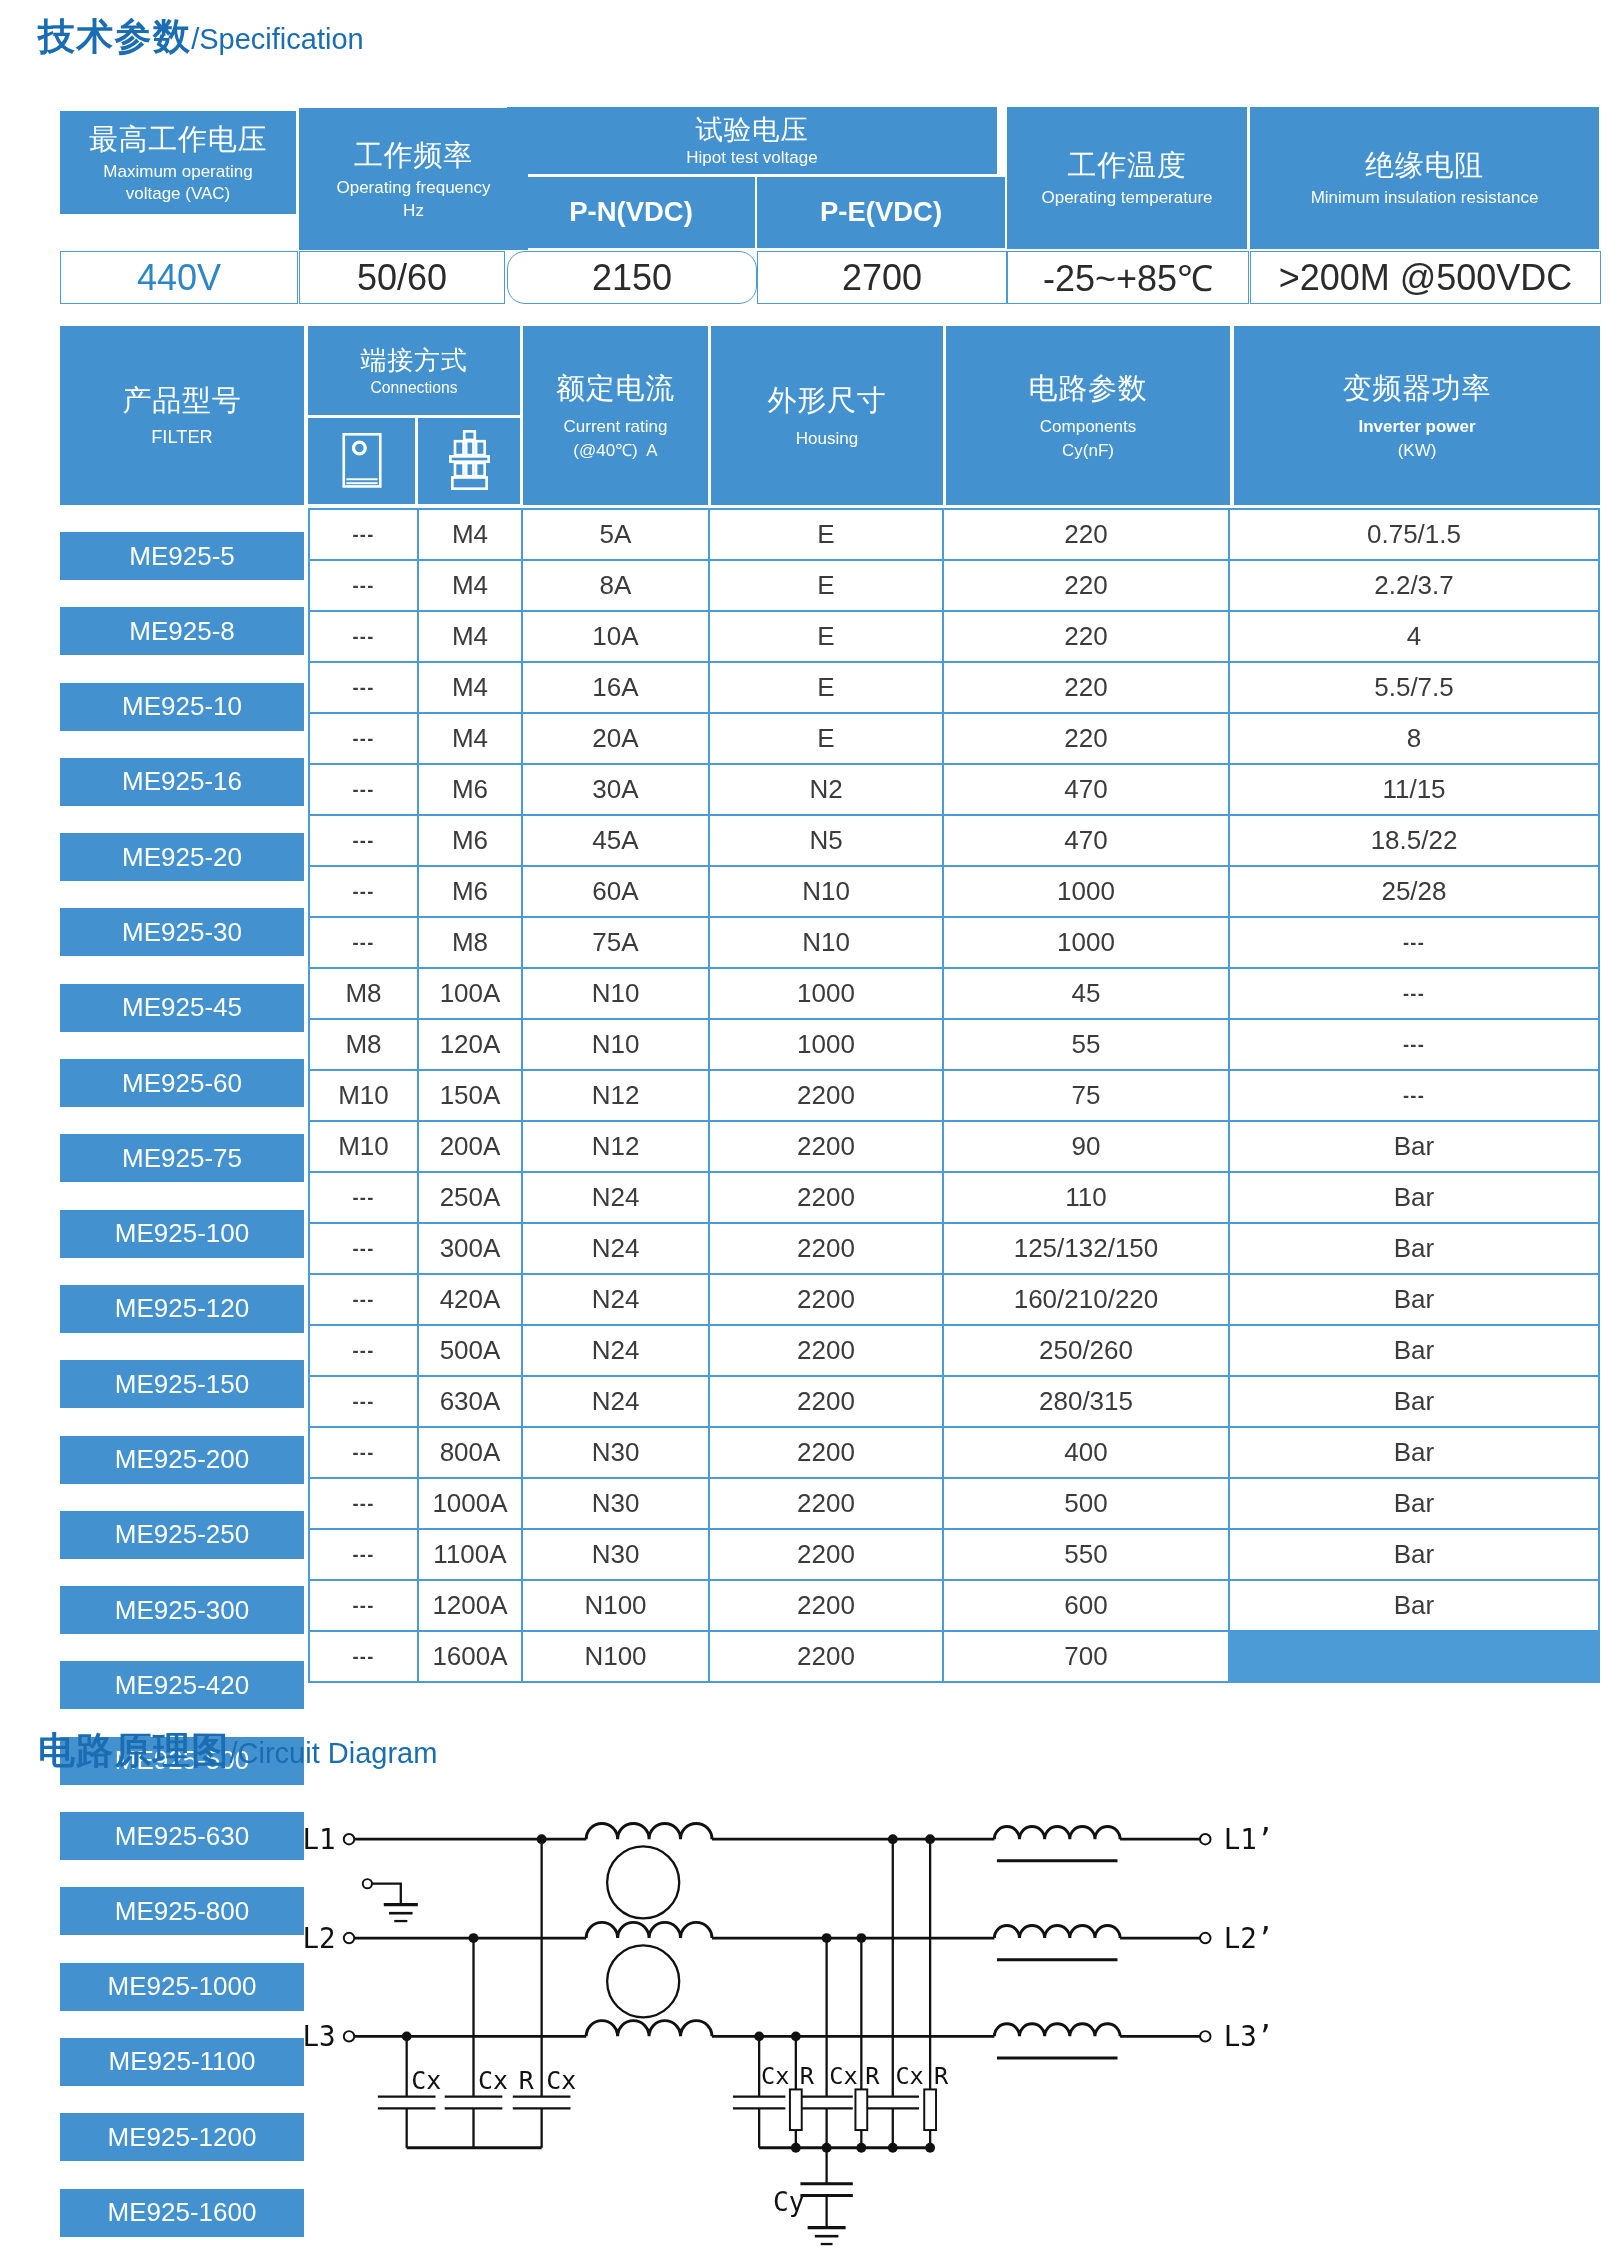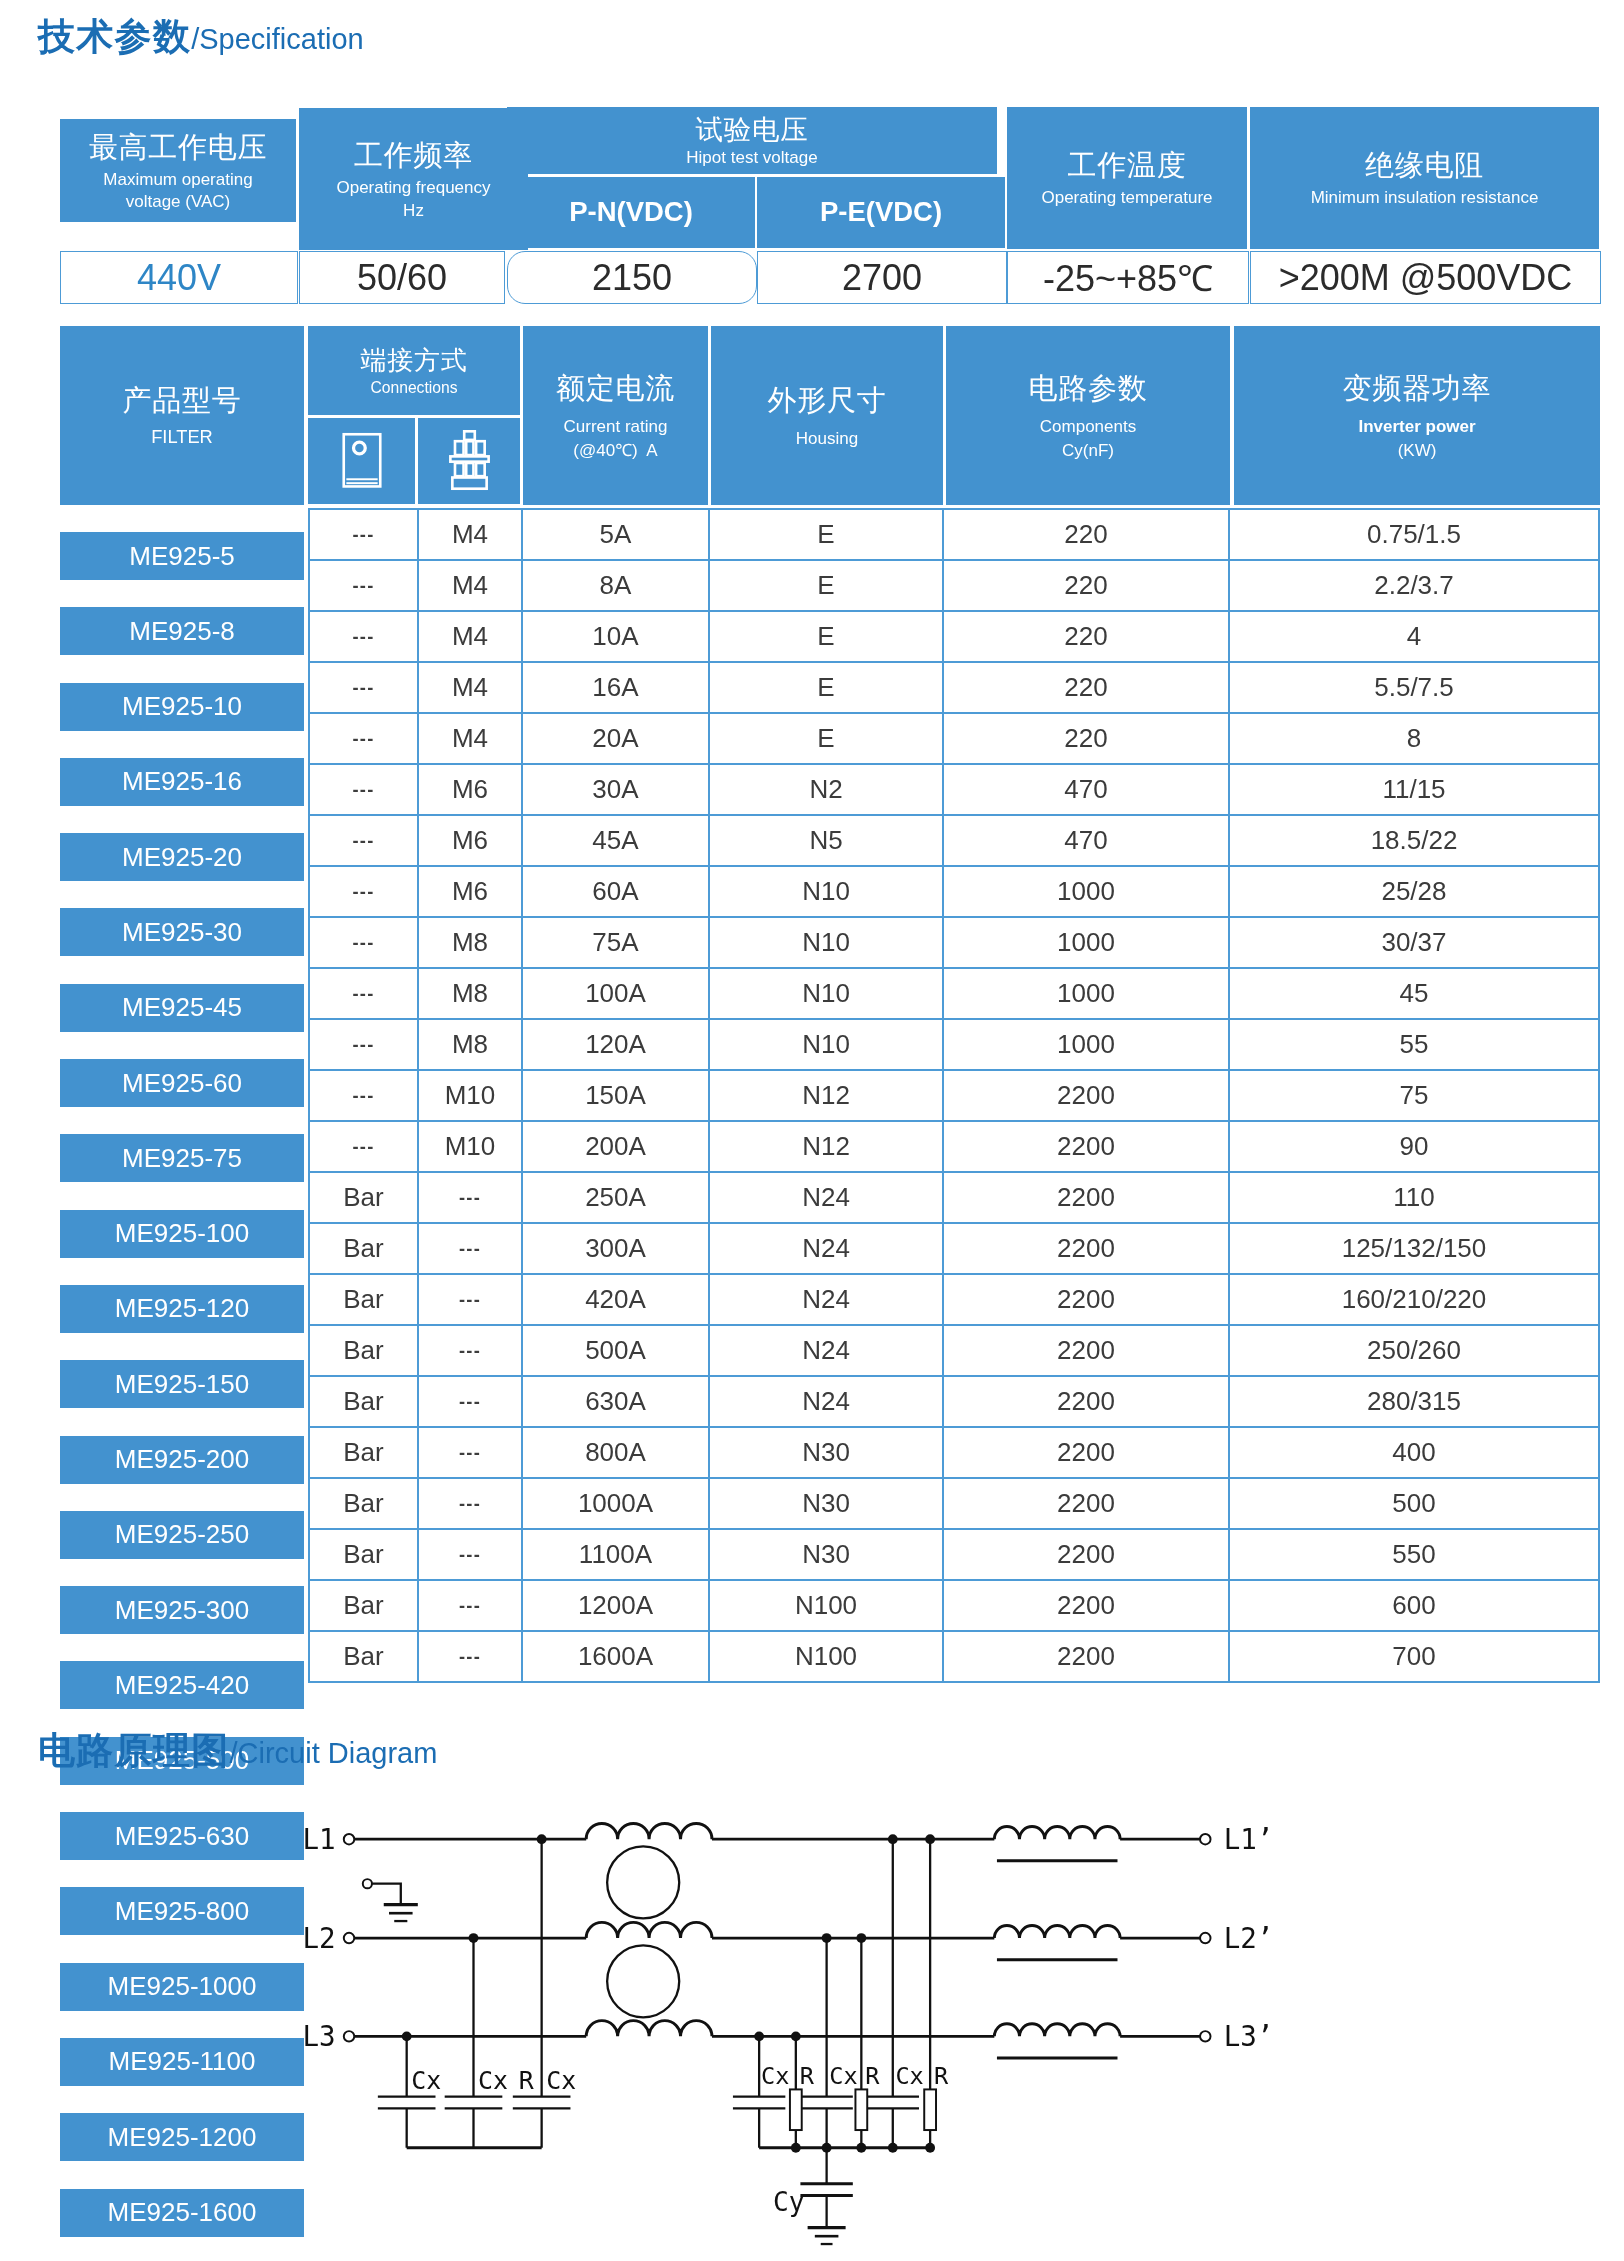--- a/index.html
+++ b/index.html
@@ -35,21 +35,21 @@
 </head>
 <body>
 
 <div class="page">
 
   <div class="sec-title" style="top:11.8px;">
     <span class="zh">技术参数</span><span class="en">/Specification</span>
   </div>
 
   <div class="abs" style="left:60px;top:107px;width:1539px;height:195px;">
-    <div class="bluecell abs" style="left:0;top:12px;width:236px;height:103px;">
+    <div class="bluecell abs" style="left:0;top:4px;width:236px;height:103px;">
       <span class="zh">最高工作电压</span>
       <span class="en">Maximum operating</span>
       <span class="en" style="margin-top:1.3px;">voltage   (VAC)</span>
     </div>
     <div class="bluecell abs" style="left:239px;top:1px;width:229px;height:142px;">
       <span class="zh">工作频率</span>
       <span class="en">Operating frequency</span>
       <span class="en" style="margin-top:1.3px;">Hz</span>
     </div>
     <div class="bluecell abs" style="left:447px;top:0;width:490px;height:67px;">
@@ -234,21 +234,20 @@
         <div class="dcell">60A</div>
         <div class="dcell">N10</div>
         <div class="dcell">1000</div>
         <div class="dcell">25/28</div>
 
         <div class="dcell dash">---</div>
         <div class="dcell">M8</div>
         <div class="dcell">75A</div>
         <div class="dcell">N10</div>
         <div class="dcell">1000</div>
-        <div class="dcell">30/37</div>
 
         <div class="dcell dash">---</div>
         <div class="dcell">M8</div>
         <div class="dcell">100A</div>
         <div class="dcell">N10</div>
         <div class="dcell">1000</div>
         <div class="dcell">45</div>
 
         <div class="dcell dash">---</div>
         <div class="dcell">M8</div>

